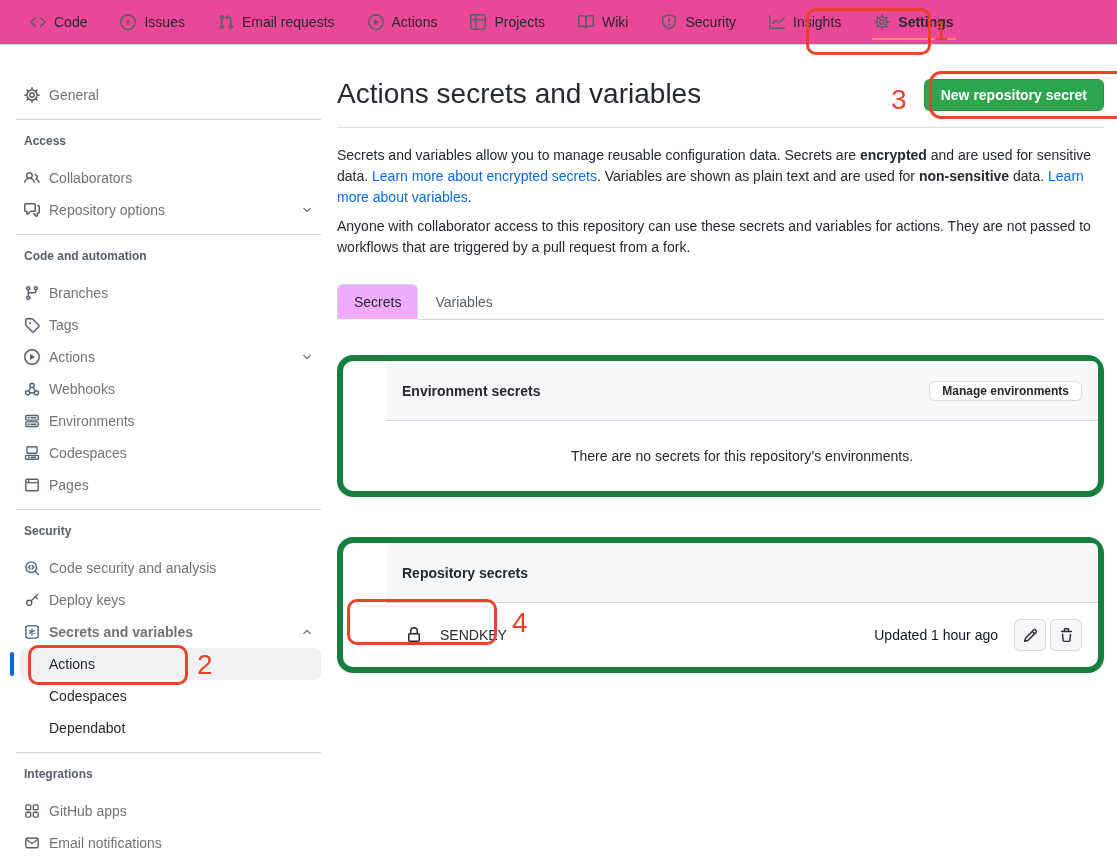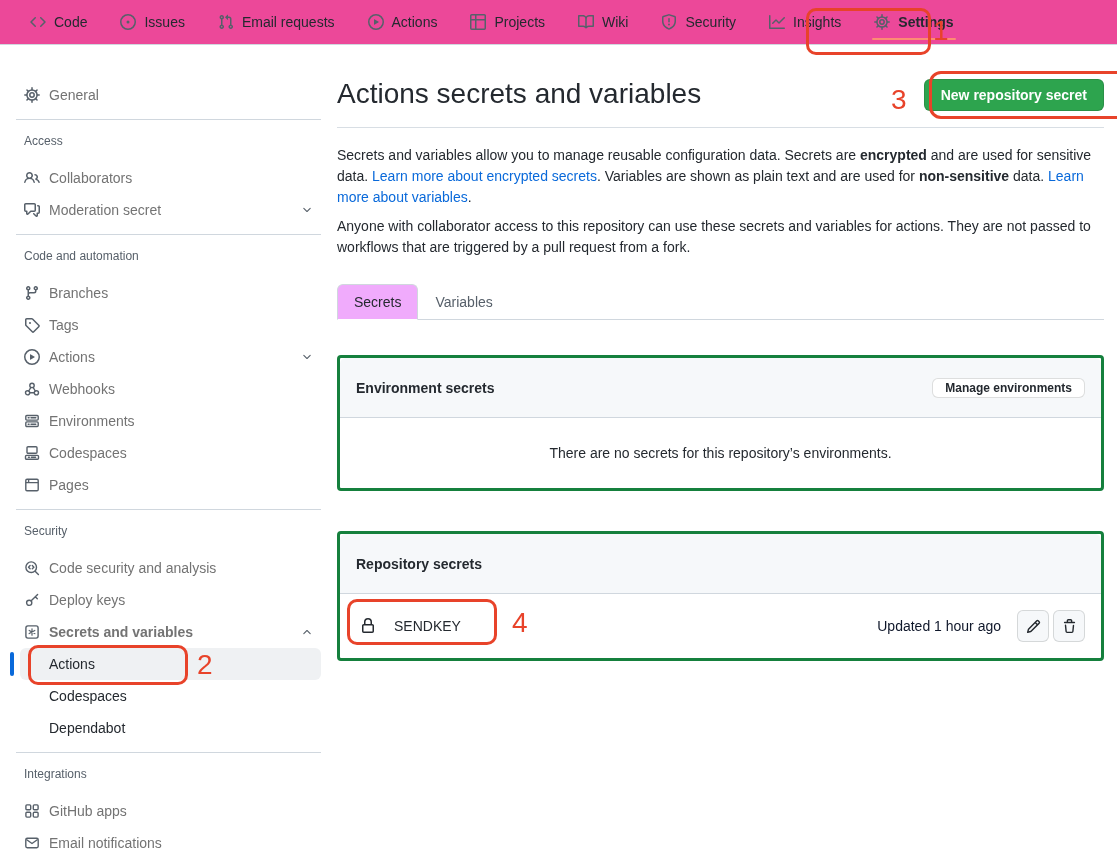--- a/index.html
+++ b/index.html
@@ -37,21 +37,21 @@
     display:flex; align-items:center; gap:9px; height:32px;
     margin:0 16px; padding:0 8px; border-radius:6px; cursor:pointer;
     text-decoration:none; color:#737373; font-size:14px;
   }
   .side-item .sicon { color:#57606a; flex:none; }
   .side-item .sicon svg { width:16px; height:16px; }
   .side-item .chev { margin-left:auto; color:#57606a; }
   .side-item .chev svg { width:12px; height:12px; }
   .side-item.bold { font-weight:700; }
   .side-divider { border:none; border-top:1px solid #d0d7de; margin:8px 16px; }
-  .side-title { font-size:12px; font-weight:400; color:#57606a; margin:14px 0 14px 24px; }
+  .side-title { font-size:12px; font-weight:700; color:#57606a; margin:14px 0 14px 24px; }
   .side-subitem {
     position:relative; display:flex; align-items:center; height:32px;
     margin:0 16px 0 20px; padding:0 8px 0 29px; border-radius:6px;
     font-size:14px; color:#24292f; cursor:pointer; text-decoration:none;
   }
   .side-subitem.active { background:#eff1f3; }
   .active-bar {
     display:none; position:absolute; left:-10px; top:50%;
     transform:translateY(-50%); width:4px; height:24px;
     border-radius:2px; background:#0969da;
@@ -80,21 +80,21 @@
   .tab {
     padding:9px 16px; font-size:14px; color:#57606a; cursor:pointer;
     border:1px solid transparent; margin-bottom:-1px;
   }
   .tab.active {
     color:#24292f; background:#f0abfc;
     border:1px solid #d0d7de; border-bottom-color:#ffffff;
     border-radius:6px 6px 0 0;
   }
 
-  .box { margin-top:35px; border:3px solid #15803d; border-radius:4px; }
+  .box { margin-top:35px; border:6px solid #15803d; border-radius:16px;padding-left:43px; }
   .box.repo { margin-top:40px; }
   .box-header {
     display:flex; align-items:center; justify-content:space-between;
     background:#f6f8fa; border-bottom:1px solid #d0d7de;
     border-radius:6px 6px 0 0; padding:14px 16px; min-height:60px;
   }
   .box-title { font-size:14px; font-weight:700; }
   .btn-sm {
     height:20px; padding:0 12px; border:1px solid rgba(27,31,36,0.15);
     border-radius:6px; background:#ffffff; color:#24292f;
@@ -225,21 +225,21 @@
         </svg>
       </span>
     <span>Collaborators</span>
   </a>
   <a class="side-item">
     <span class="sicon">
         <svg viewBox="0 0 16 16" width="16" height="16" fill="currentColor">
           <path d="M1.75 1h8.5c.966 0 1.75.784 1.75 1.75v5.5A1.75 1.75 0 0 1 10.25 10H7.061l-2.574 2.573A1.458 1.458 0 0 1 2 11.543V10h-.25A1.75 1.75 0 0 1 0 8.25v-5.5C0 1.784.784 1 1.75 1ZM1.5 2.75v5.5c0 .138.112.25.25.25h1a.75.75 0 0 1 .75.75v2.19l2.72-2.72a.749.749 0 0 1 .53-.22h3.5a.25.25 0 0 0 .25-.25v-5.5a.25.25 0 0 0-.25-.25h-8.5a.25.25 0 0 0-.25.25Zm13 2a.25.25 0 0 0-.25-.25h-.5a.75.75 0 0 1 0-1.5h.5c.966 0 1.75.784 1.75 1.75v5.5A1.75 1.75 0 0 1 14.25 12H14v1.543a1.458 1.458 0 0 1-2.487 1.03L9.22 12.28a.749.749 0 0 1 .326-1.275.749.749 0 0 1 .734.215l2.22 2.22v-2.19a.75.75 0 0 1 .75-.75h1a.25.25 0 0 0 .25-.25Z"></path>
         </svg>
       </span>
-    <span>Moderation secret</span>
+    <span>Repository options</span>
     <span class="chev">
         <svg viewBox="0 0 16 16" width="12" height="12" fill="currentColor">
           <path d="M12.78 5.22a.749.749 0 0 1 0 1.06l-4.25 4.25a.749.749 0 0 1-1.06 0L3.22 6.28a.749.749 0 1 1 1.06-1.06L8 8.939l3.72-3.719a.749.749 0 0 1 1.06 0Z"></path>
         </svg>
       </span>
   </a>
   <hr class="side-divider">
 
   <div class="side-title">Code and automation</div>
   <a class="side-item">

